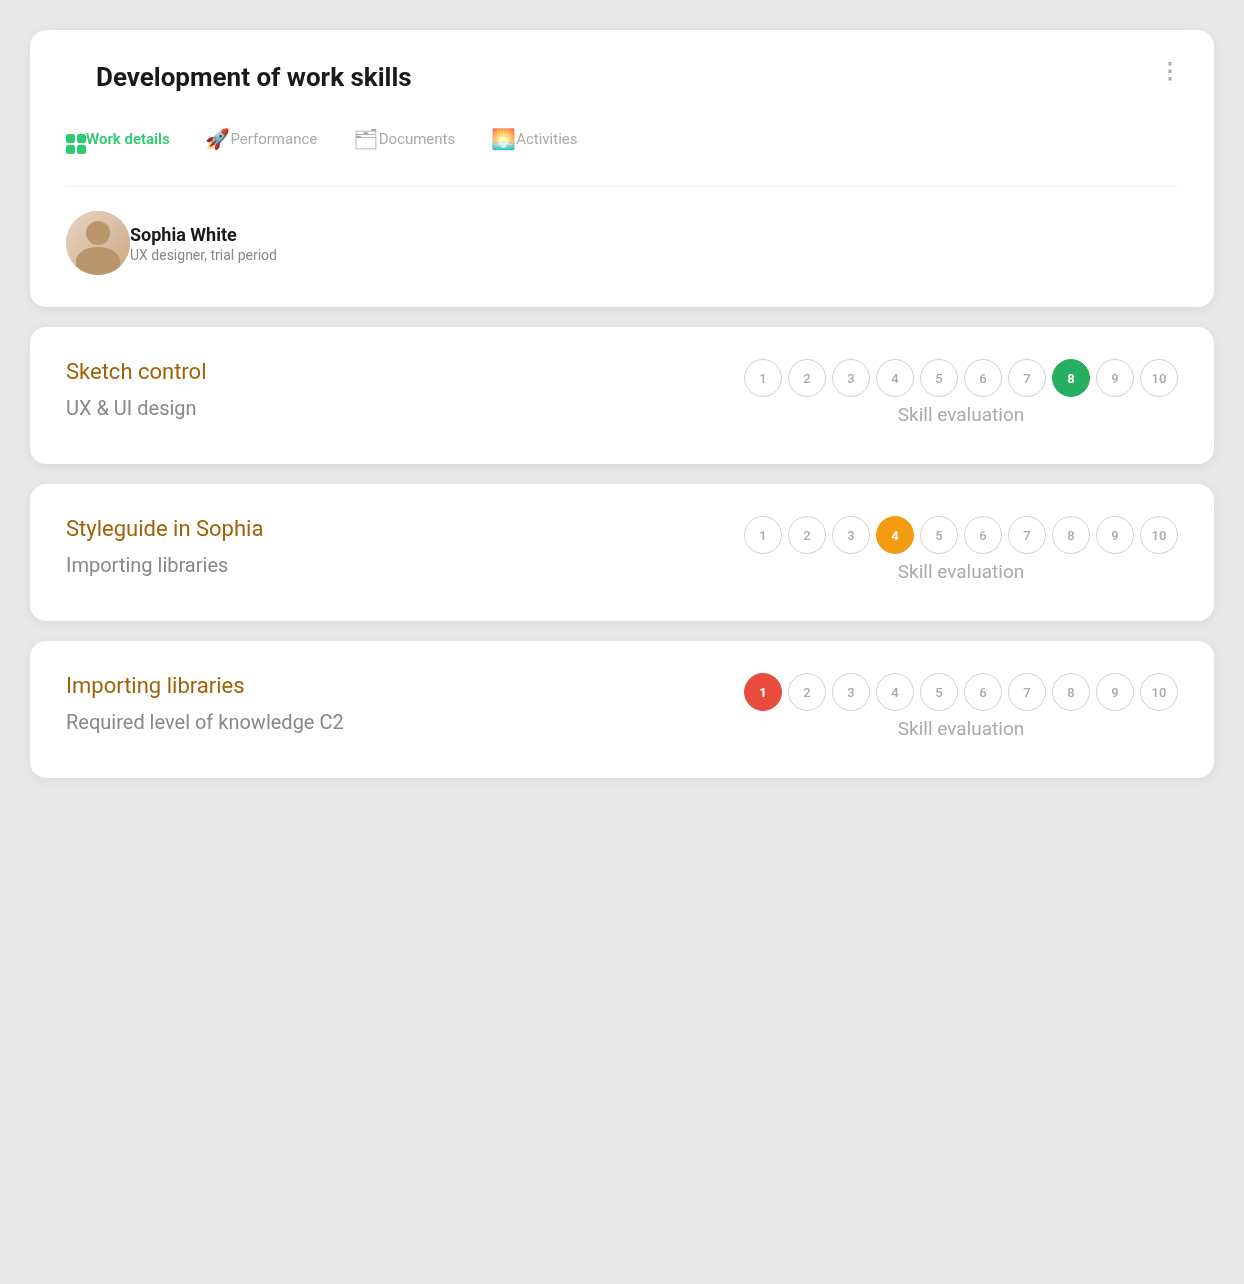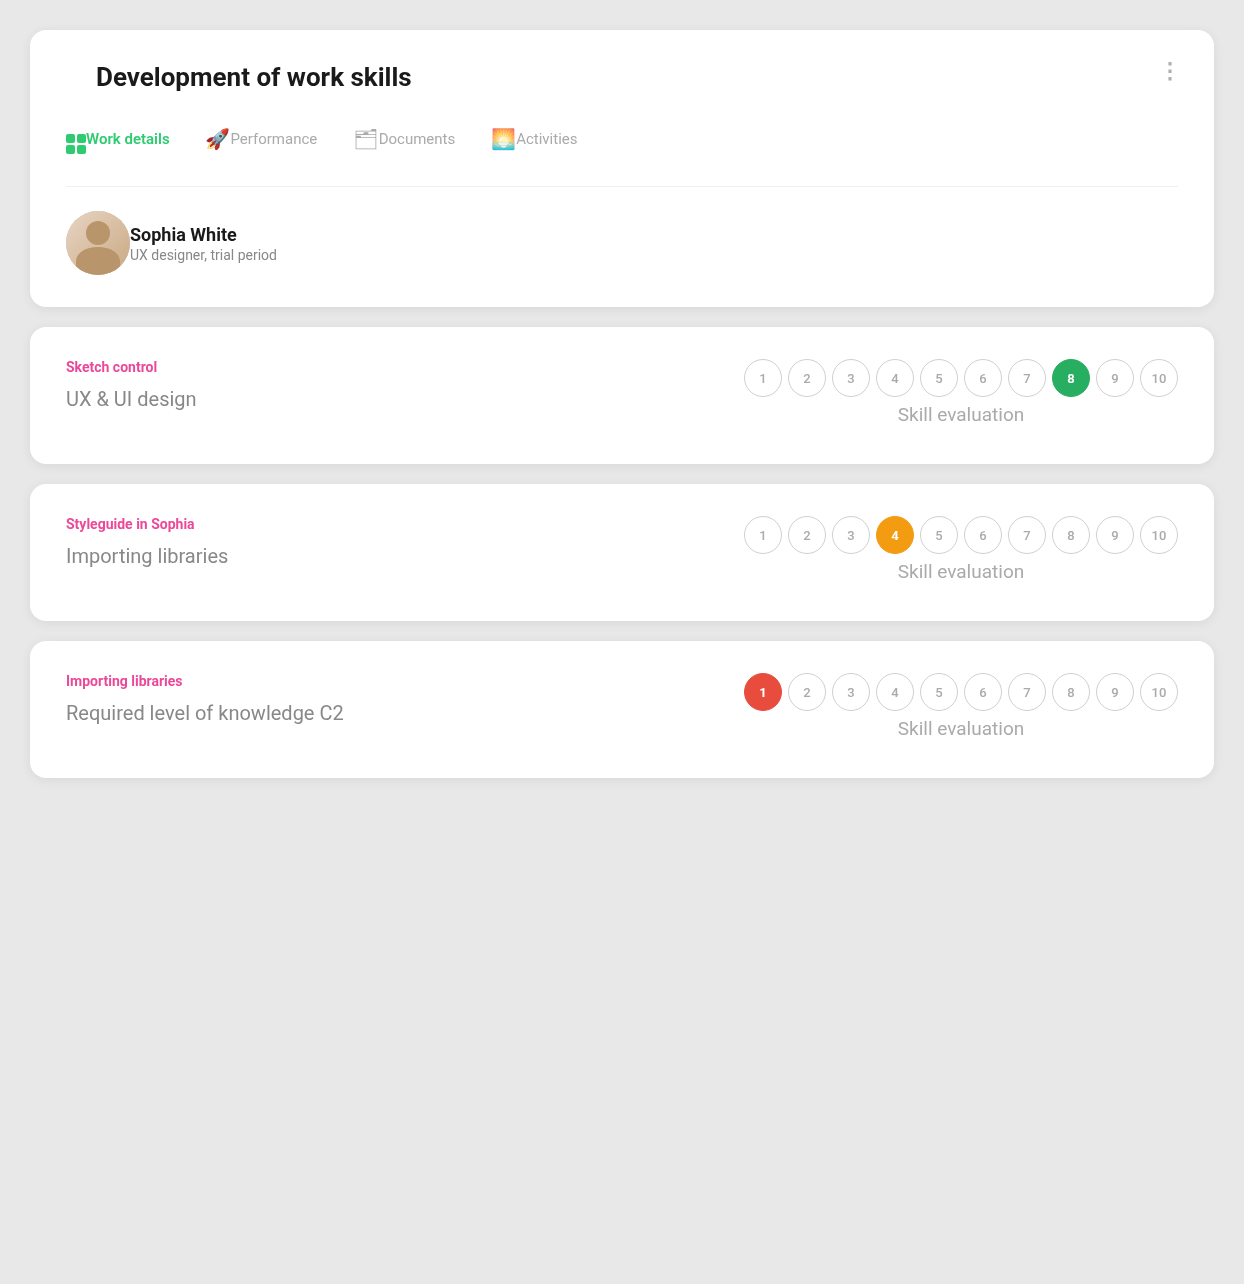--- a/index.html
+++ b/index.html
@@ -119,23 +119,23 @@
       margin-top: 2px;
     }
     
     .skill-card .skill-header {
       display: flex;
       justify-content: space-between;
       align-items: flex-start;
       margin-bottom: 6px;
     }
     .skill-title {
-      font-size: 14px;
-      font-weight: 700;
-      color: #ec4899;
+      font-size: 22px;
+      font-weight: 400;
+      color: #a16207;
     }
     .skill-sub {
       font-size: 20px;
       color: #888;
       margin-top: 12px;
     }
     .skill-right {
       display: flex;
       flex-direction: column;
       align-items: center;

